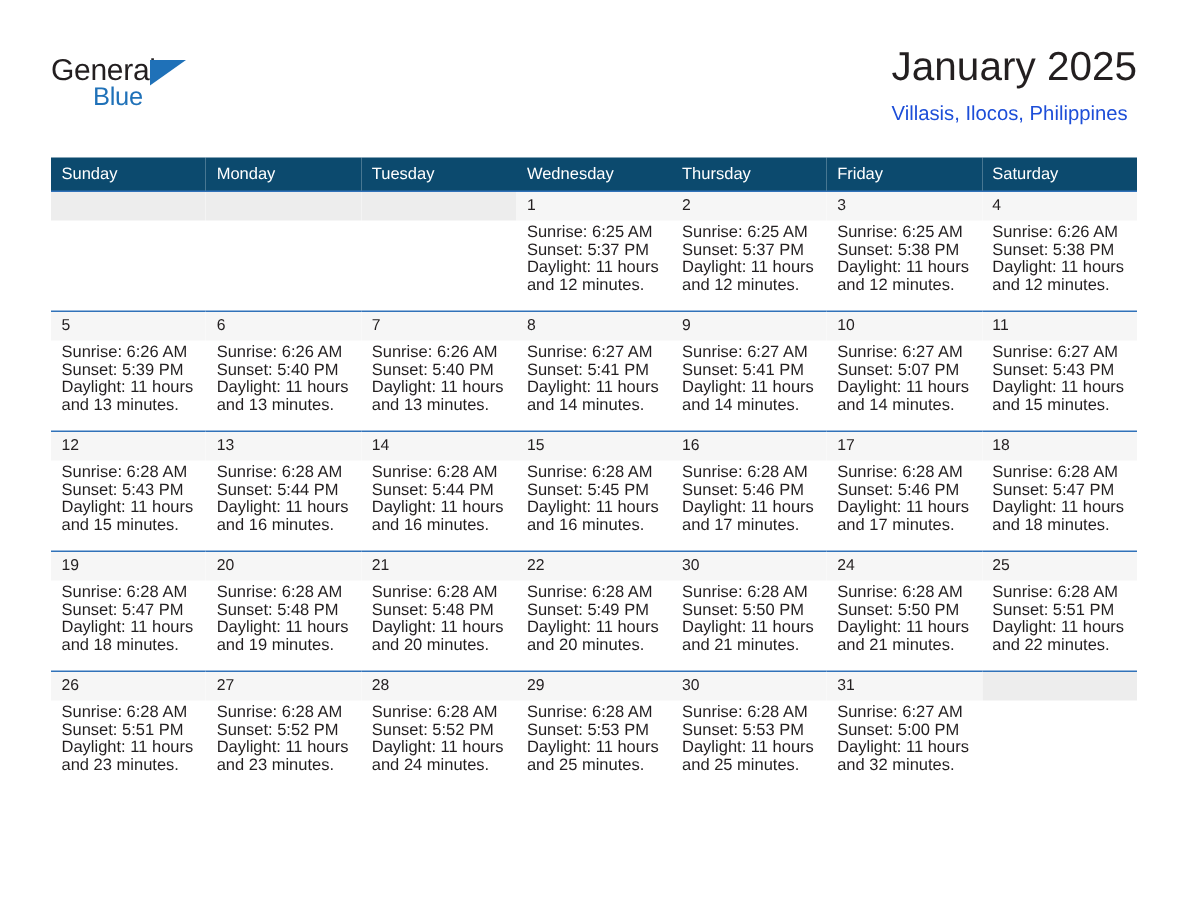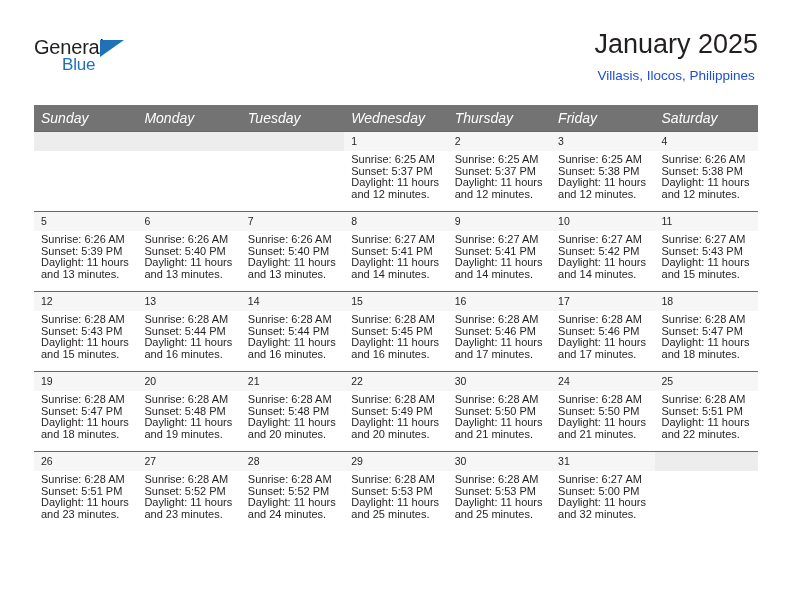--- a/index.html
+++ b/index.html
@@ -61,21 +61,21 @@
     font-size: 17px;
     color: #1f71b8;
     letter-spacing: -0.2px;
     font-family: "Liberation Sans", sans-serif;
   }
 
   .title-block {
     position: absolute;
     right: 0;
     top: 0;
-    text-align: center;
+    text-align: left;
   }
   .cal-title {
     font-size: 27px;
     color: #231f20;
     line-height: 32px;
     white-space: nowrap;
   }
   .cal-subtitle {
     font-size: 13.5px;
     color: #1d4ed8;
@@ -87,29 +87,28 @@
   
   .calendar {
     position: absolute;
     left: 34px;
     top: 105px;
     width: 724px;
     border-collapse: collapse;
     table-layout: fixed;
   }
   .calendar th {
-    background: #737373;
+    background: #0c4a6e;
     color: #ffffff;
-    font-size: 14px;
+    font-size: 11px;
     font-weight: normal;
     text-align: left;
     padding: 5px 0 5px 7px;
     height: 11px;
     border: none;
-    font-style: italic;
   }
   .calendar td {
     vertical-align: top;
     padding: 0;
     border: none;
     height: 79px;
     width: 103.43px;
     border-top: 1px solid #3172b9;
   }
   .calendar tr.week-row td {
@@ -262,21 +261,21 @@
               <div>Sunrise: 6:27 AM</div>
               <div>Sunset: 5:41 PM</div>
               <div>Daylight: 11 hours</div>
               <div>and 14 minutes.</div>
             </div>
           </td>
           <td class="plain">
             <span class="daynum">10</span>
             <div class="info">
               <div>Sunrise: 6:27 AM</div>
-              <div>Sunset: 5:42 PM</div>
+              <div>Sunset: 5:07 PM</div>
               <div>Daylight: 11 hours</div>
               <div>and 14 minutes.</div>
             </div>
           </td>
           <td class="plain">
             <span class="daynum">11</span>
             <div class="info">
               <div>Sunrise: 6:27 AM</div>
               <div>Sunset: 5:43 PM</div>
               <div>Daylight: 11 hours</div>

